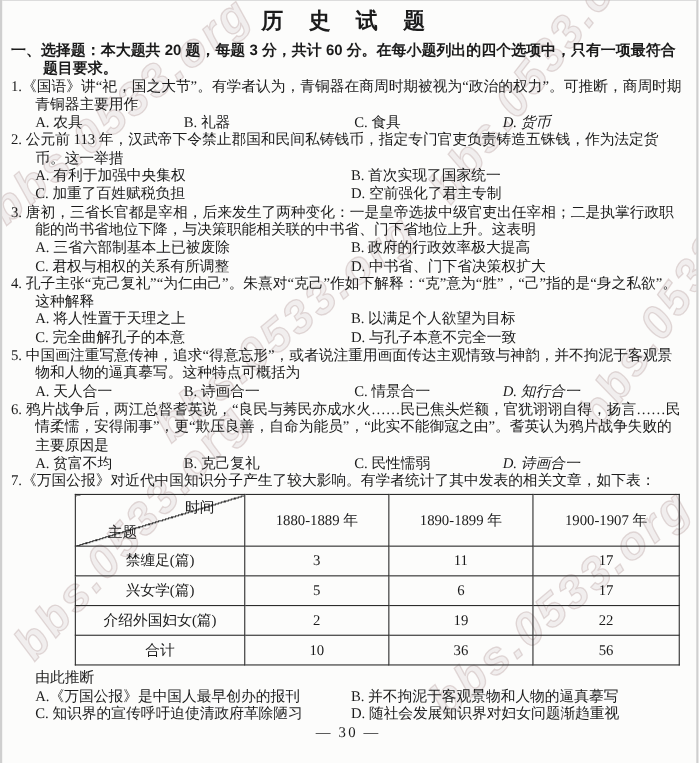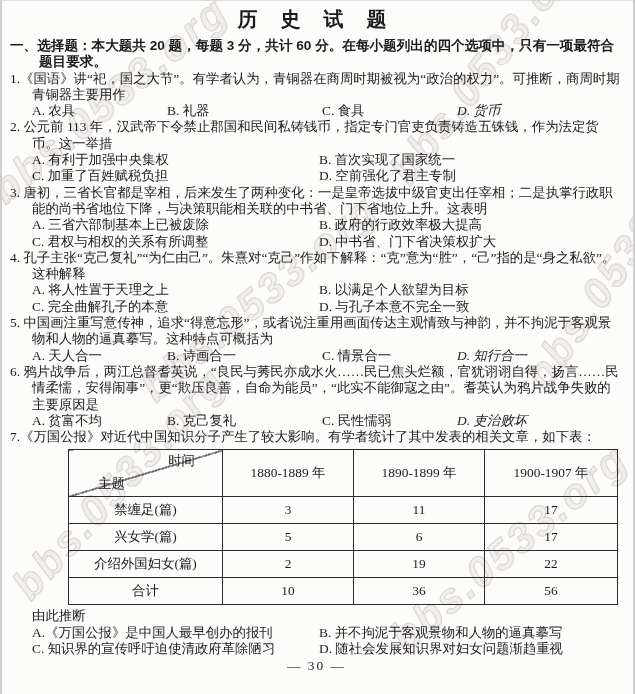--- a/index.html
+++ b/index.html
@@ -159,21 +159,21 @@
             <span class="option">C. 情景合一</span>
             <span class="option">D. 知行合一</span>
           </div>
         </div>
         <div class="question">
           <div class="question-stem"><span class="question-number">6.</span><span> 鸦片战争后，两江总督耆英说，“良民与莠民亦成水火……民已焦头烂额，官犹诩诩自得，扬言……民情柔懦，安得闹事”，更“欺压良善，自命为能员”，“此实不能御寇之由”。耆英认为鸦片战争失败的主要原因是</span></div>
           <div class="options row4">
             <span class="option">A. 贫富不均</span>
             <span class="option">B. 克己复礼</span>
             <span class="option">C. 民性懦弱</span>
-            <span class="option">D. 吏治败坏</span>
+            <span class="option">D. 诗画合一</span>
           </div>
         </div>
         <div class="question">
           <div class="question-stem"><span class="question-number">7.</span><span>《万国公报》对近代中国知识分子产生了较大影响。有学者统计了其中发表的相关文章，如下表：</span></div>
           <table class="qtable">
             <colgroup>
               <col style="width: 154px;">
               <col style="width: 131px;">
               <col style="width: 131px;">
               <col style="width: 133px;">

